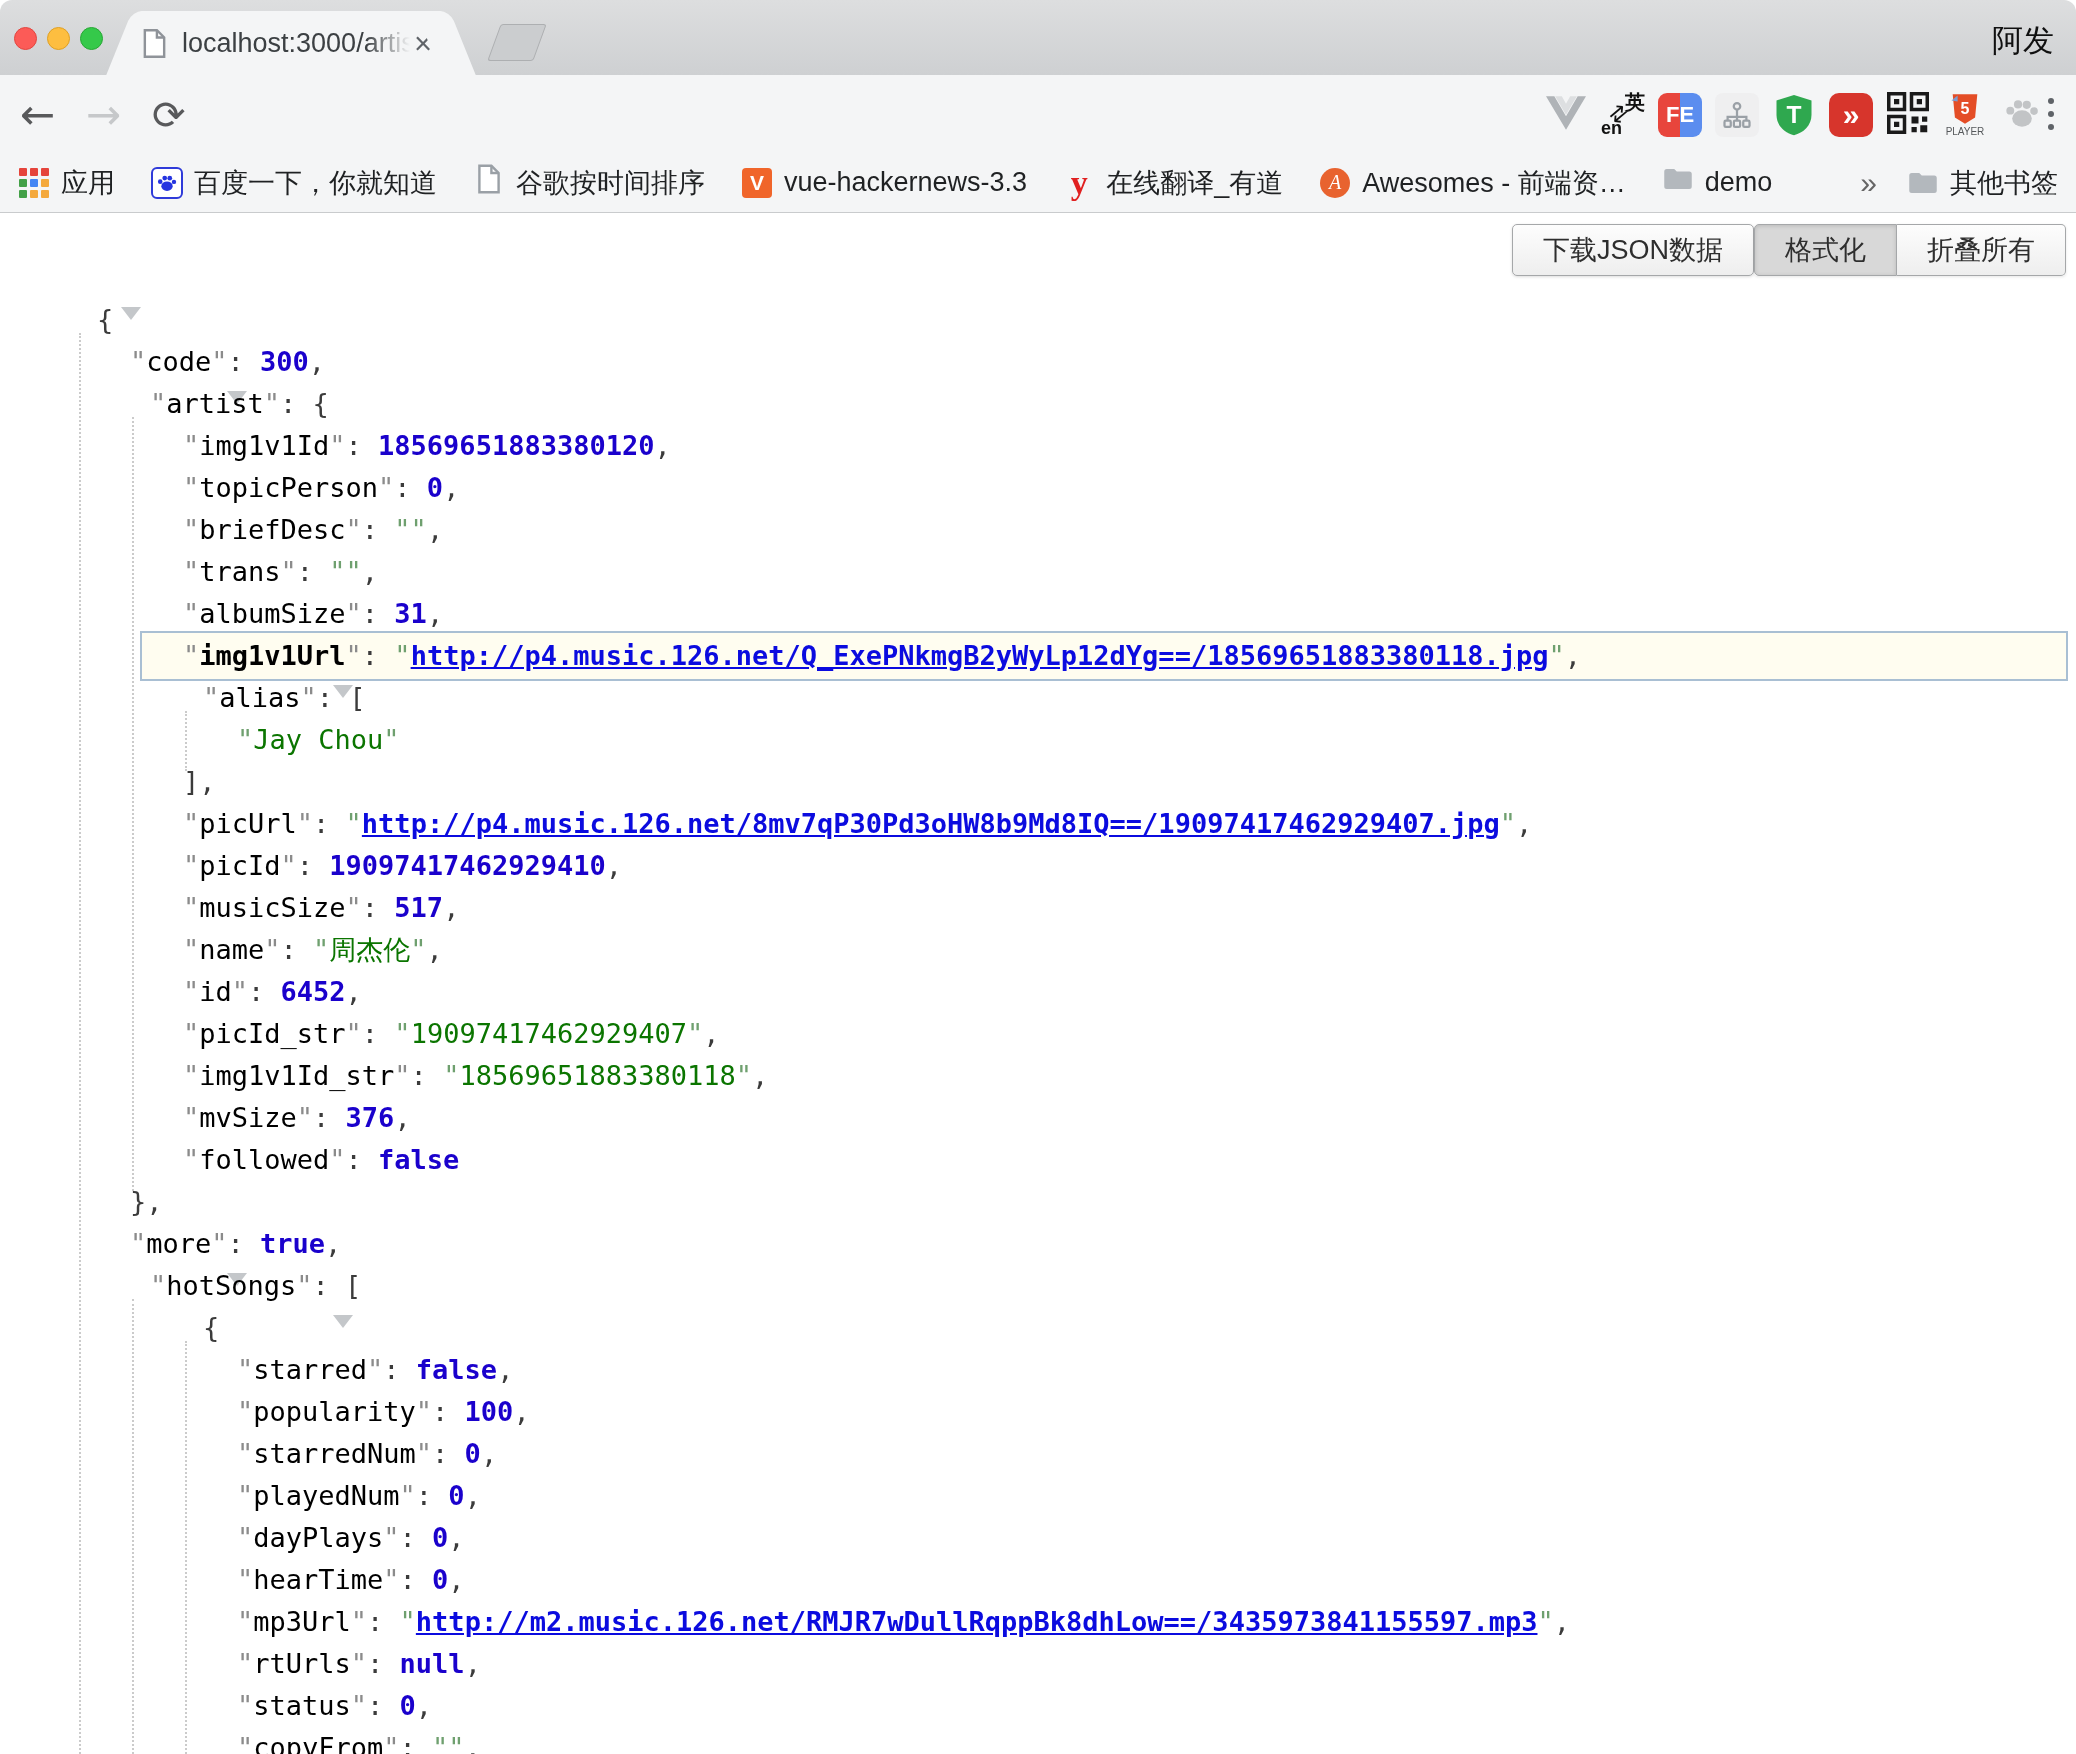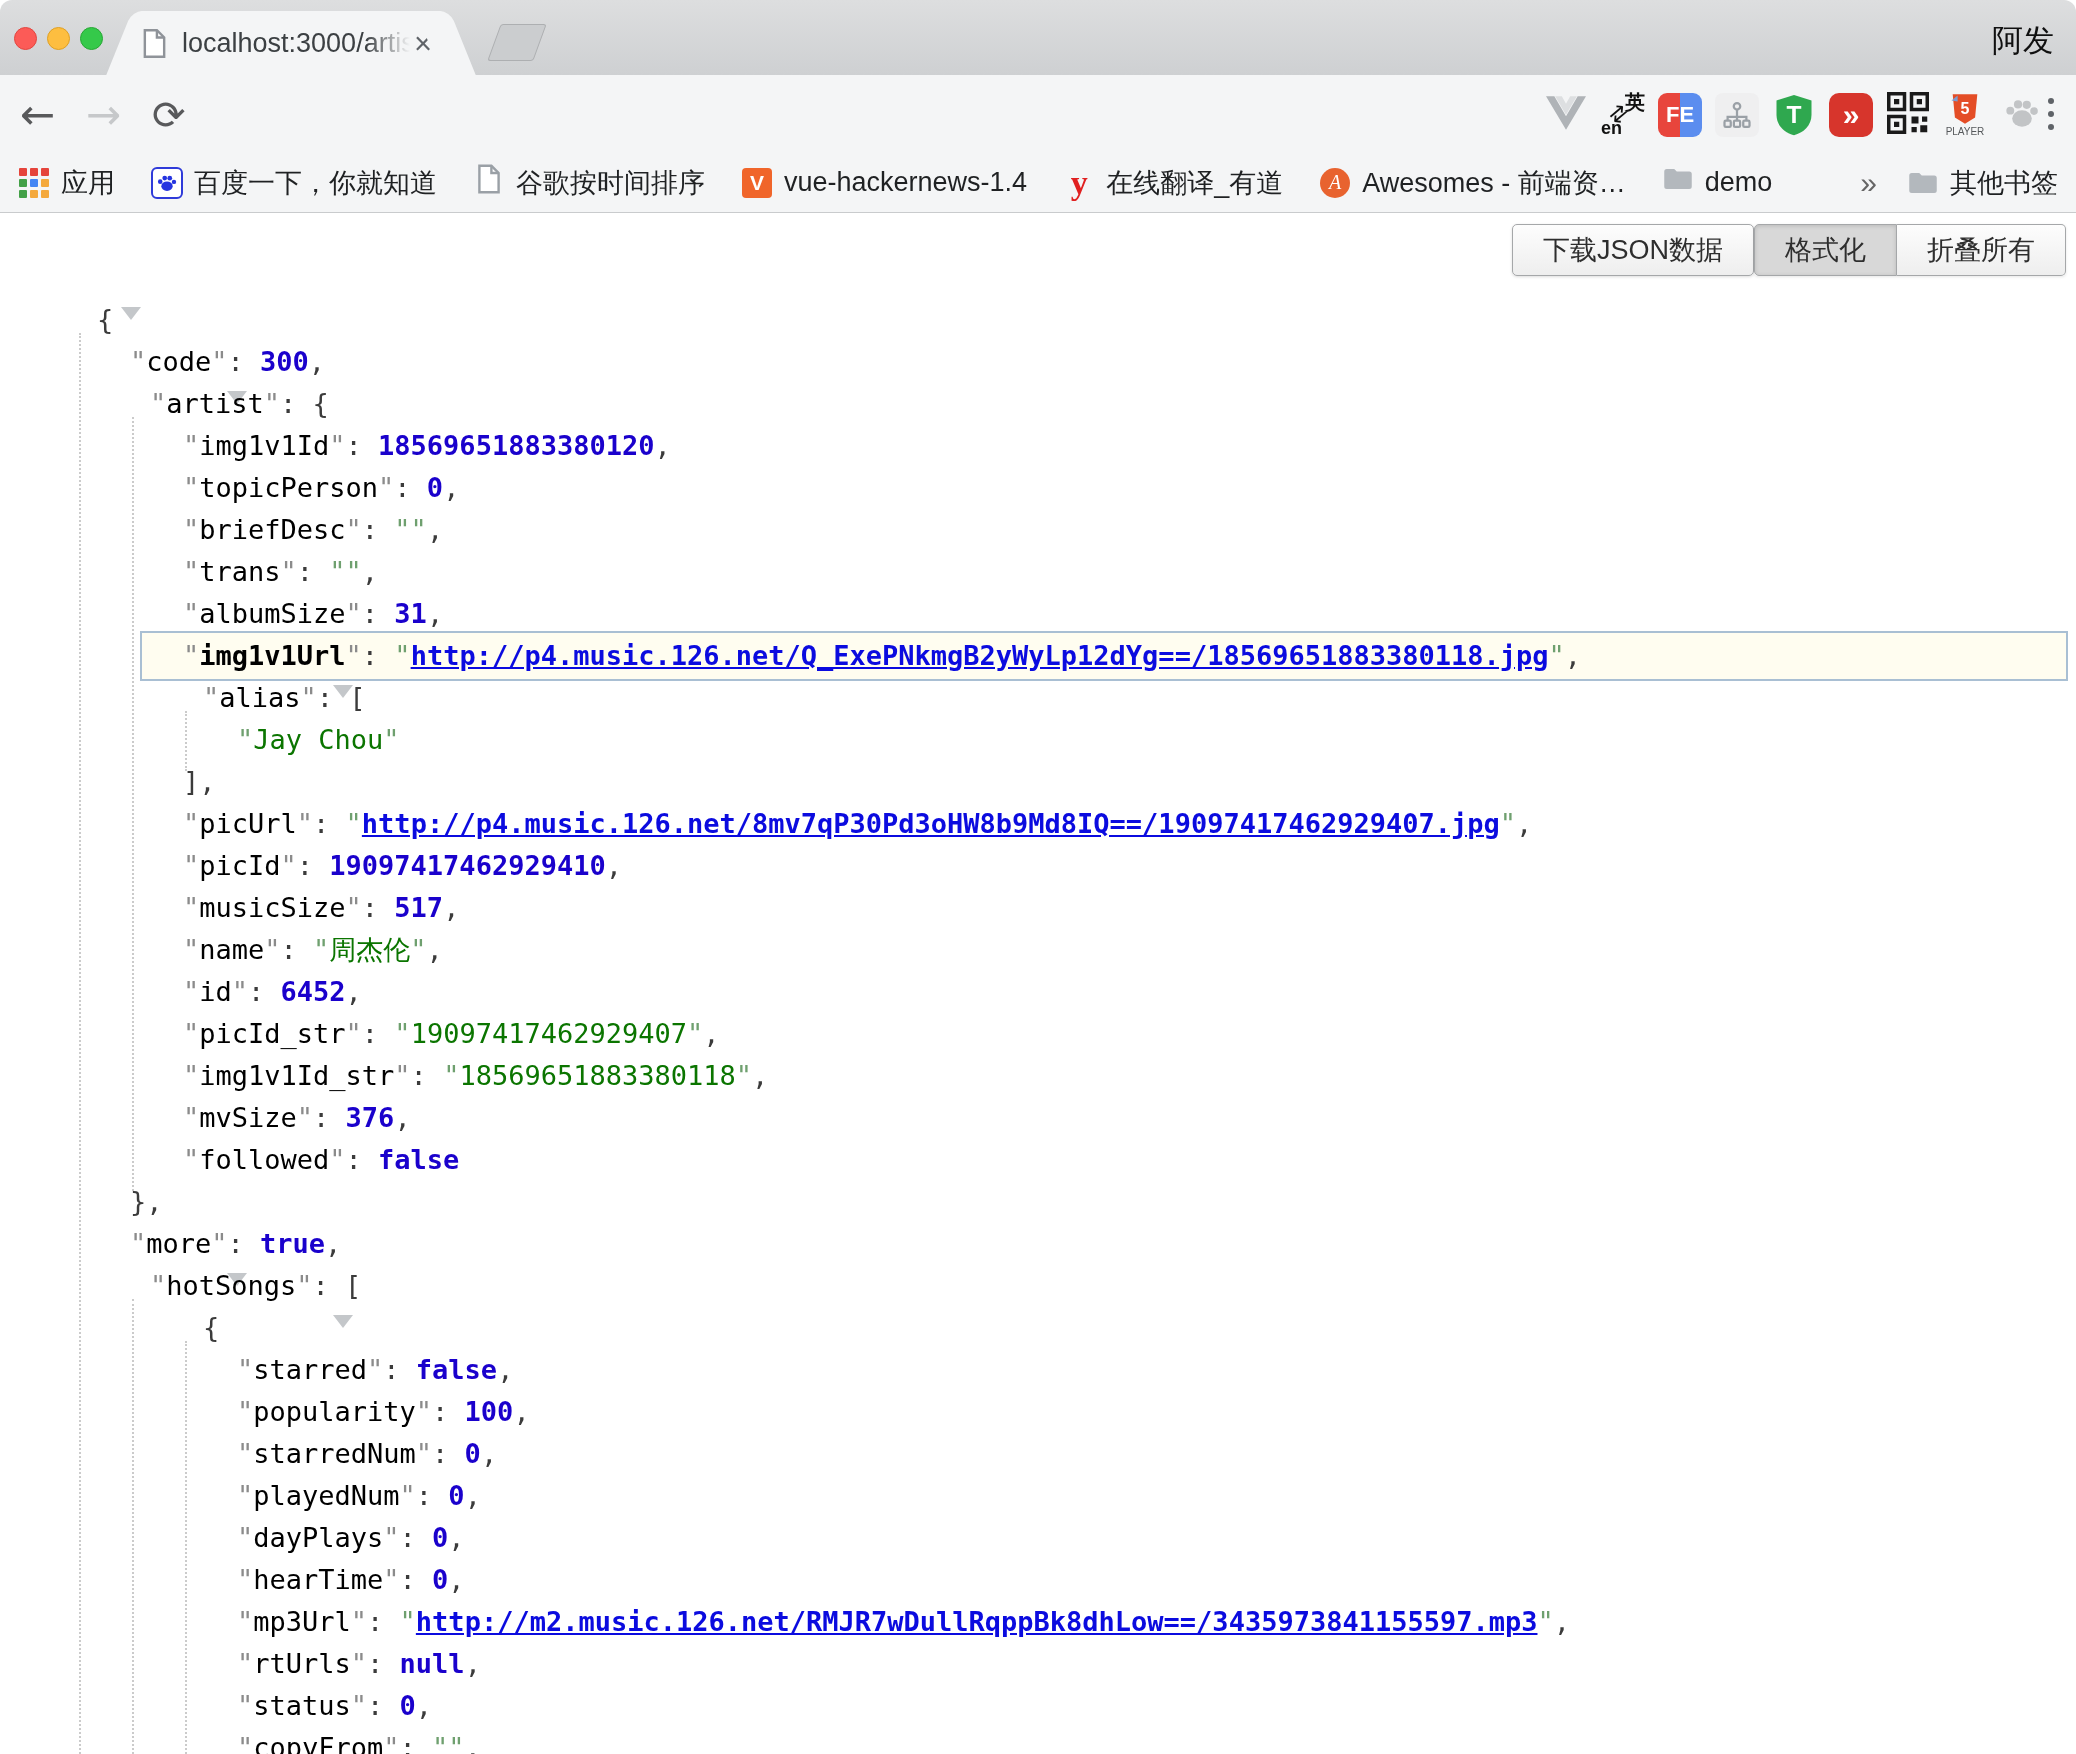--- a/index.html
+++ b/index.html
@@ -263,21 +263,21 @@
                 <path d="M2 1 h10 l6 6 v16 h-16 z" fill="#fff" stroke="#9AA0A6" stroke-width="2"></path>
                 <path d="M12 1 v6 h6" fill="none" stroke="#9AA0A6" stroke-width="2"></path>
               </svg></span>
           </span>
           <span>谷歌按时间排序</span>
         </span>
         <span class="bm">
           <span class="bicon">
             <span class="ivue">V</span>
           </span>
-          <span>vue-hackernews-1.4</span>
+          <span>vue-hackernews-3.3</span>
         </span>
         <span class="bm">
           <span class="bicon">
             <span class="iyd">y</span>
           </span>
           <span>在线翻译_有道</span>
         </span>
         <span class="bm">
           <span class="bicon">
             <span class="iaw">A</span>

